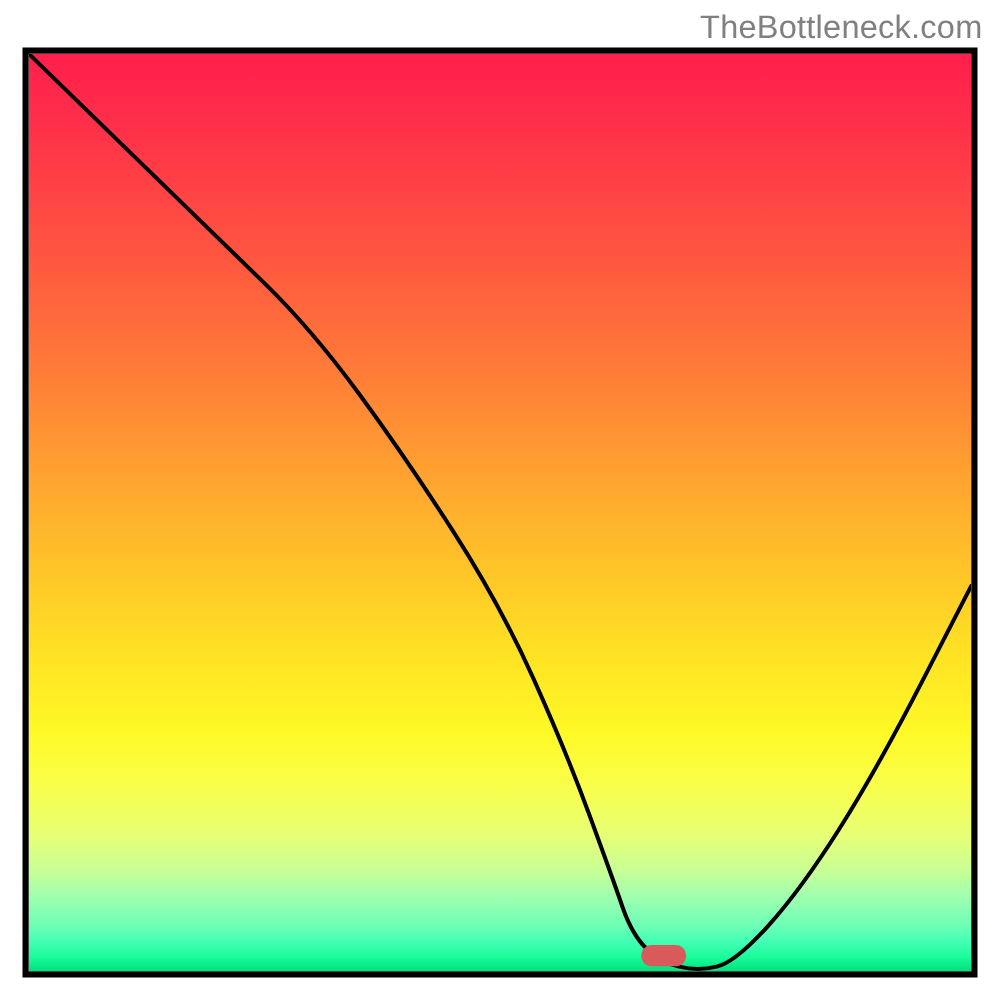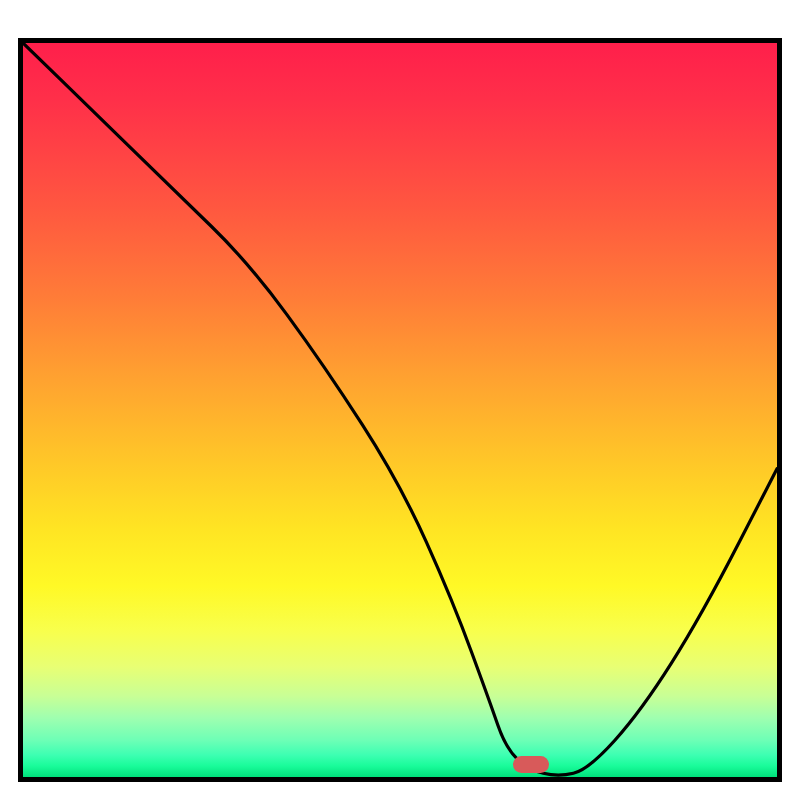--- a/index.html
+++ b/index.html
@@ -68,20 +68,21 @@
     position: absolute;
     background: #d85a5a;
     border-radius: 9px;
   }
 </style>
 </head>
 <body>
 
 <div class="container">
 
+  <div class="watermark">TheBottleneck.com</div>
 
   <div class="plot-frame">
     <div class="gradient"></div>
 
     <svg class="curve" viewBox="0 0 754 734" preserveAspectRatio="none">
       <path id="curve-path" fill="none" stroke="#000000" stroke-width="3.2" stroke-linecap="round" stroke-linejoin="round" d="M 0.0 0.0 Q 0.0 0.0 37.7 36.7 Q 75.4 73.4 113.1 110.1 Q 150.8 146.8 188.5 183.5 Q 226.2 220.2 263.9 271.6 Q 301.6 323.0 339.3 381.7 Q 377.0 440.4 403.4 499.1 Q 429.8 557.8 448.6 609.2 Q 467.5 660.6 475.0 682.6 Q 482.6 704.6 493.9 715.6 Q 505.2 726.7 520.3 730.3 Q 535.3 734.0 550.4 730.3 Q 565.5 726.7 591.9 697.3 Q 618.3 667.9 648.4 620.2 Q 678.6 572.5 716.3 499.1 T 754.0 425.7"></path>
     </svg>
 
     <div class="marker" style="left: 490px; top: 713px; width: 36px; height: 17px;"></div>
   </div>

